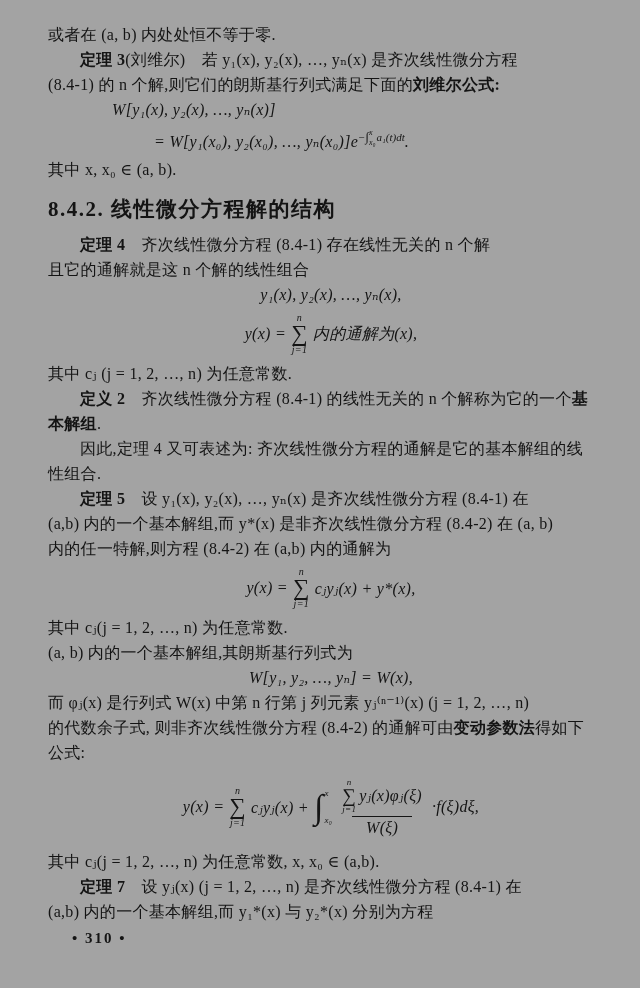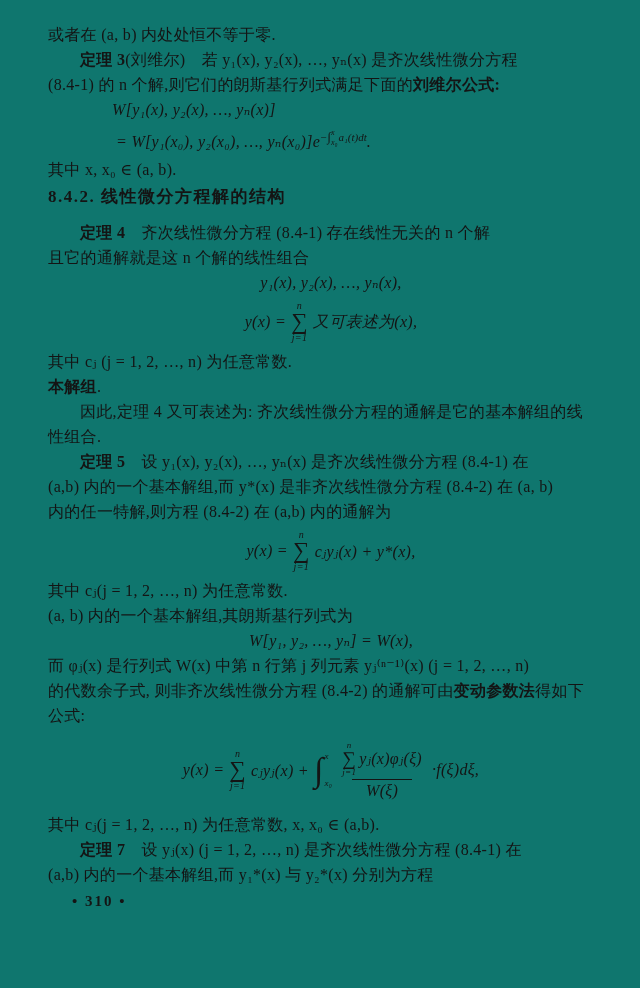--- a/index.html
+++ b/index.html
@@ -1,39 +1,39 @@
 <!DOCTYPE html>
 <html><head>
 <meta charset="utf-8">
 <style>
   html,body{margin:0;padding:0;background:#e8e6e0;}
   .page{
     position:relative;
     width:640px;height:988px;
     margin:0 auto;
-    background:#0f766e;
+    background:#a3a3a3;
     box-sizing:border-box;
     padding:22px 26px 0 48px;
     font-family:"Liberation Serif","DejaVu Serif",serif;
     color:#141414;
     overflow:hidden;
   }
   .line{font-size:16px;line-height:25px;letter-spacing:0.3px;white-space:nowrap;}
   .indent{text-indent:2em;}
   .b{font-weight:bold;}
   .math{font-style:italic;font-family:"Liberation Serif","DejaVu Serif",serif;text-align:right;}
   .center{text-align:center;}
   .fA1{margin-left:64px;font-style:italic;}
-  .fA2{margin-left:68px;font-style:italic;line-height:30px;}
+  .fA2{margin-left:106px;font-style:italic;line-height:30px;}
   sup.exp{font-size:11px;vertical-align:super;letter-spacing:0;}
   .eint{font-size:13px;}
   .elims{display:inline-flex;flex-direction:column;justify-content:space-between;height:18px;vertical-align:middle;font-size:8px;line-height:1;margin-right:1px;}
   .heading{
-    font-size:17px;font-weight:bold;letter-spacing:1.5px;
-    line-height:30px;margin:0 0 8px 0;
+    font-size:21px;font-weight:bold;letter-spacing:1.5px;
+    line-height:30px;margin:12px 0 8px 0;
   }
   .dformula{
     display:flex;justify-content:center;align-items:center;
     gap:5px;font-size:16px;font-style:italic;letter-spacing:0.3px;
     margin:4px 0;min-height:46px;
   }
   .dformula.tall{min-height:76px;}
   .sig{display:inline-flex;flex-direction:column;align-items:center;line-height:1;font-style:italic;}
   .sig .up{font-size:10px;}
   .sig .sym{font-size:23px;line-height:0.95;font-style:normal;}
@@ -76,25 +76,26 @@
 
   <div class="line center math">y₁(x), y₂(x), …, yₙ(x),</div>
 
   <div class="dformula">
     <span class="math">y(x) =</span>
     <span class="sig">
         <span class="up">n</span>
         <span class="sym">∑</span>
         <span class="lo">j=1</span>
       </span>
-    <span class="math">又可表述为(x),</span>
+    <span class="math">内的通解为(x),</span>
   </div>
 
   <div class="line">其中 cⱼ (j = 1, 2, …, n) 为任意常数.</div>
 
+  <div class="line indent"><span class="b">定义 2</span><span>　齐次线性微分方程 (8.4-1) 的线性无关的 n 个解称为它的一个</span><span class="b">基</span></div>
 
   <div class="line"><span class="b">本解组</span><span>.</span></div>
 
   <div class="line indent">因此,定理 4 又可表述为: 齐次线性微分方程的通解是它的基本解组的线</div>
   <div class="line">性组合.</div>
 
   <div class="line indent"><span class="b">定理 5</span><span>　设 y₁(x), y₂(x), …, yₙ(x) 是齐次线性微分方程 (8.4-1) 在</span></div>
   <div class="line">(a,b) 内的一个基本解组,而 y*(x) 是非齐次线性微分方程 (8.4-2) 在 (a, b)</div>
   <div class="line">内的任一特解,则方程 (8.4-2) 在 (a,b) 内的通解为</div>
 

